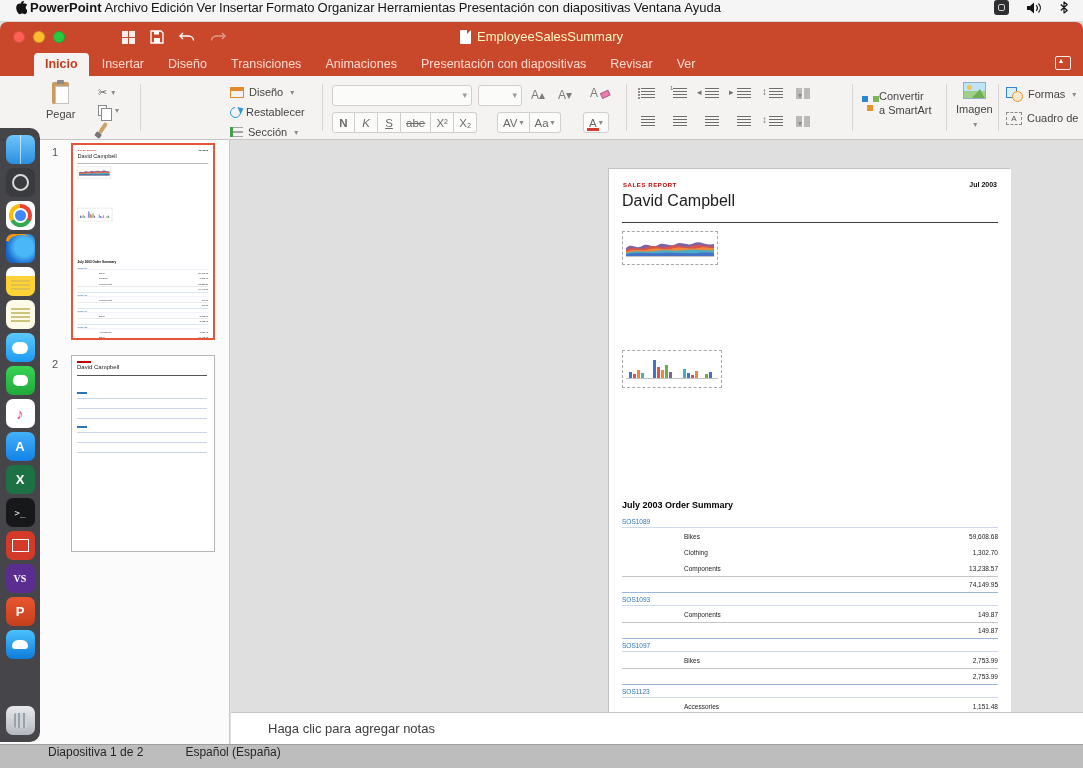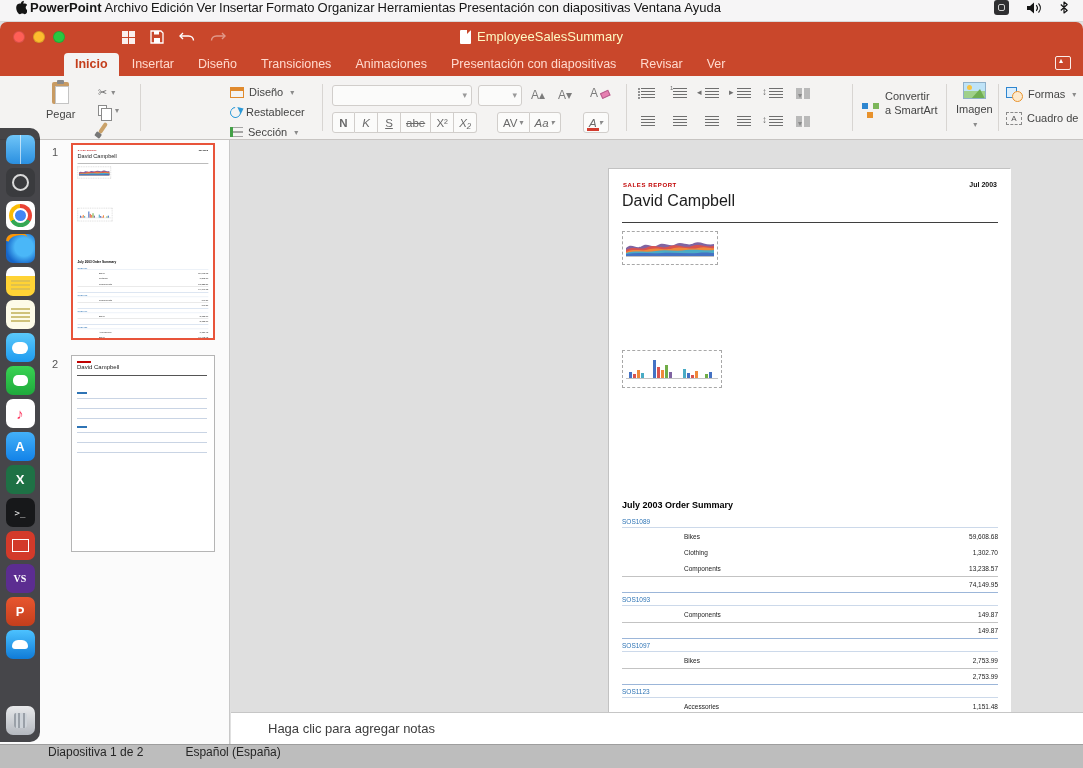--- a/index.html
+++ b/index.html
@@ -25,21 +25,21 @@
      linear-gradient(#fff 0 0) 7px 0/6px 6px no-repeat,
      linear-gradient(#fff 0 0) 0 7px/6px 6px no-repeat,
      linear-gradient(#fff 0 0) 7px 7px/6px 6px no-repeat;opacity:.92;}
   .win-title{position:absolute;left:0;right:0;top:7px;display:flex;justify-content:center;align-items:center;gap:6px;
     color:#fef9c3;font-size:13px;pointer-events:none;}
   .ic-doc{width:11px;height:14px;background:#fff;border-radius:1px;position:relative;}
   .ic-doc::after{content:"";position:absolute;right:0;top:0;border-left:4px solid #c9472b;border-bottom:4px solid transparent;}
 
   
   .tabrow{position:absolute;top:52px;left:0;right:0;height:24px;background:#c9472b;display:flex;align-items:flex-end;
-    padding-left:64px;gap:2px;z-index:5;}
+    padding-left:34px;gap:2px;z-index:5;}
   .tab{color:#ffd9cd;font-size:12.5px;padding:4px 11px 5px;border-radius:4px 4px 0 0;white-space:nowrap;cursor:default;}
   .tab.active{background:#f4f3f2;color:#c43e1c;font-weight:bold;}
   .ribbon-toggle{position:absolute;right:12px;top:4px;width:16px;height:14px;border:1.3px solid rgba(255,255,255,.9);border-radius:2px;}
   .ribbon-toggle::after{content:"▴";position:absolute;left:3px;top:-1px;font-size:8px;color:#fff;}
 
   
   .ribbon{position:absolute;top:76px;left:0;right:0;height:64px;background:#f4f3f2;border-bottom:1px solid #c7c4c2;z-index:5;font-size:11px;color:#444;}
   .rsep{position:absolute;top:8px;bottom:8px;width:1px;background:#d8d5d2;}
   .bigbtn{position:absolute;top:6px;display:flex;flex-direction:column;align-items:center;gap:4px;text-align:center;line-height:1.15;}
   .rlabel{font-size:11px;color:#444;white-space:nowrap;}
@@ -48,21 +48,21 @@
   .mini-btn{display:flex;align-items:center;gap:2px;height:15px;color:#6b6b6b;font-size:11px;}
   .stack{position:absolute;display:flex;flex-direction:column;gap:4px;}
   .stack-btn{display:flex;align-items:center;gap:5px;height:16px;}
   .combo{position:absolute;height:21px;background:#fbfbfa;border:1px solid #d1cecb;border-radius:3px;}
   .combo::after{content:"▾";position:absolute;right:4px;top:4px;font-size:9px;color:#9a9a9a;}
   .tbtn{position:absolute;display:flex;align-items:center;color:#7c7c7c;font-size:12px;gap:1px;}
   .seg{position:absolute;display:flex;}
   .segb{min-width:23px;height:21px;border:1px solid #d1cecb;border-left:none;background:#fbfbfa;font-size:11.5px;color:#6a6a6a;
     display:flex;align-items:center;justify-content:center;padding:0 5px;}
   .seg .segb:first-child{border-left:1px solid #d1cecb;border-radius:3px 0 0 3px;}
-  .seg .segb:last-child{border-radius:0 3px 3px 0;font-style:italic;}
+  .seg .segb:last-child{border-radius:0 3px 3px 0;}
   .b-bold{font-weight:bold;} .b-italic{font-style:italic;} .b-und{text-decoration:underline;} .b-str{text-decoration:line-through;}
   
   .ic-clipboard{width:17px;height:22px;background:#c89b63;border-radius:2px;position:relative;}
   .ic-clipboard::before{content:"";position:absolute;top:-2px;left:5px;width:7px;height:4px;background:#8a8a8a;border-radius:1px;}
   .ic-clipboard::after{content:"";position:absolute;left:3px;top:4px;width:12px;height:16px;background:#fff;border:1px solid #c4c4c4;}
   .ic-copy{position:relative;width:9px;height:11px;border:1px solid #8a8a8a;background:#fff;margin-right:4px;}
   .ic-copy::after{content:"";position:absolute;left:2px;top:2px;width:9px;height:11px;border:1px solid #8a8a8a;background:#fff;}
   .ic-brush{width:4px;height:12px;background:#caa26a;border-radius:2px;transform:rotate(35deg);position:relative;margin:0 5px 2px 3px;}
   .ic-brush::after{content:"";position:absolute;bottom:-5px;left:-1px;width:6px;height:5px;background:#777;border-radius:1px;}
   .ic-newslide{width:19px;height:23px;background:#fff;border:1px solid #9a9a9a;position:relative;}
@@ -323,21 +323,21 @@
     <div style="position:absolute;left:636px;top:39px;display:flex;gap:11px;align-items:center">
       <span class="ib"></span>
       <span class="ib"></span>
       <span class="ib"></span>
       <span class="ib"></span>
       <span class="ib ls dd"></span>
       <span class="ic-cols dd"></span>
     </div>
     <div class="rsep" style="left:852px"></div>
 
-    <div style="position:absolute;left:862px;top:14px;display:flex;gap:6px;align-items:flex-end">
+    <div style="position:absolute;left:862px;top:14px;display:flex;align-items:center">
       <span class="ic-smartart"></span>
       <span class="rlabel" style="line-height:1.25"><span>Convertir</span><br><span>a SmartArt</span></span>
     </div>
     <div class="rsep" style="left:946px"></div>
 
     <div class="bigbtn dd" style="left:956px">
       <span class="ic-picture"></span>
       <span class="rlabel">Imagen</span>
     </div>
     <div class="rsep" style="left:998px"></div>

